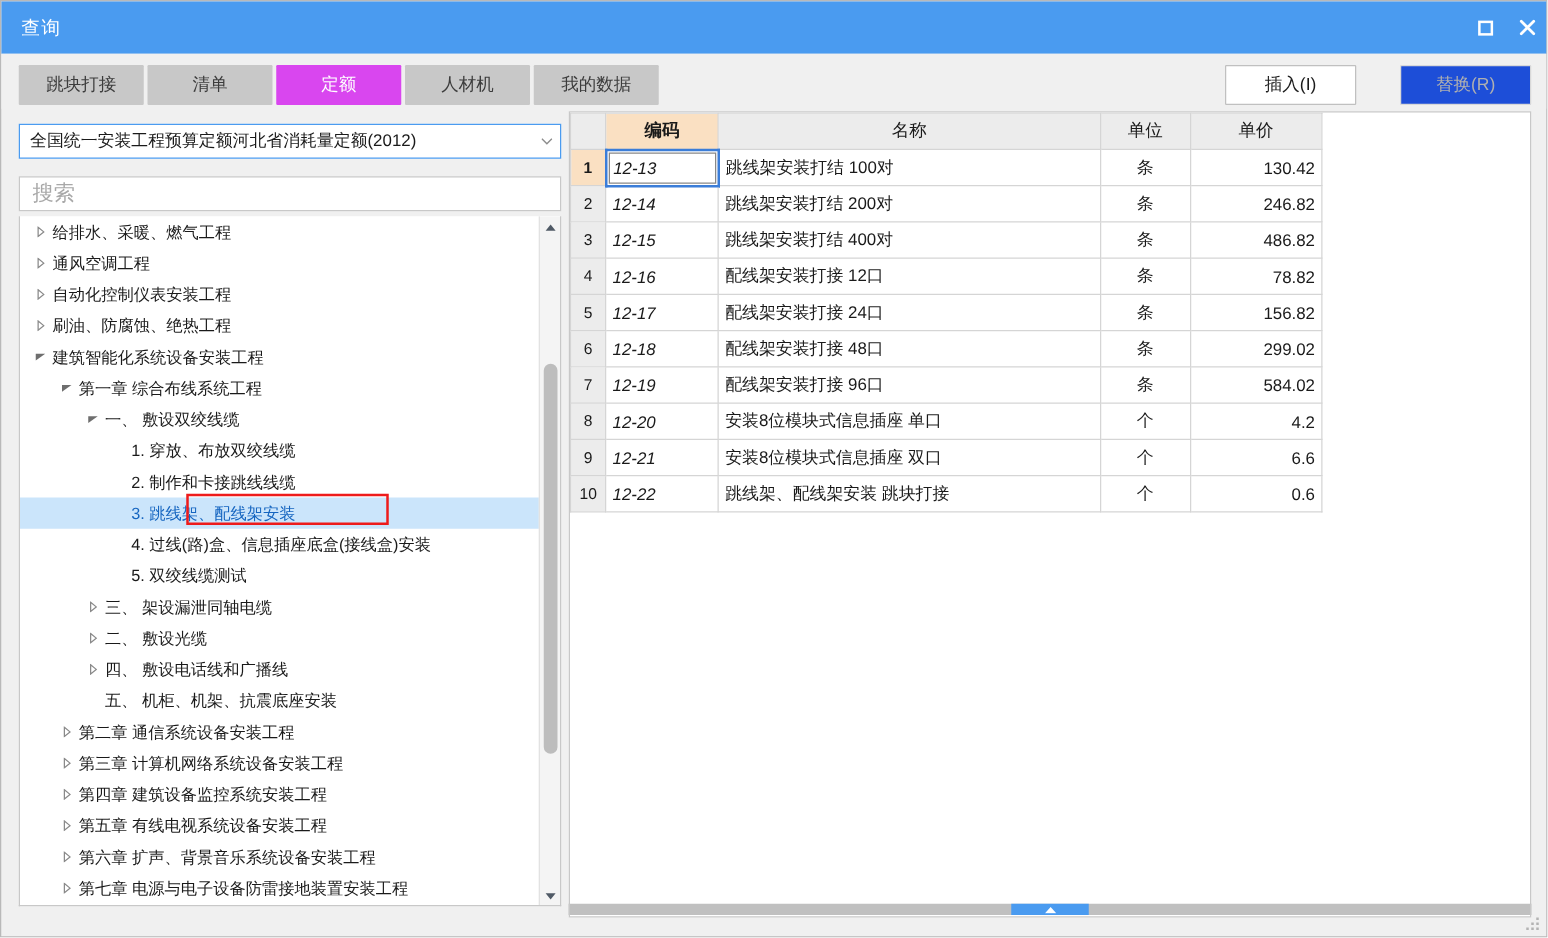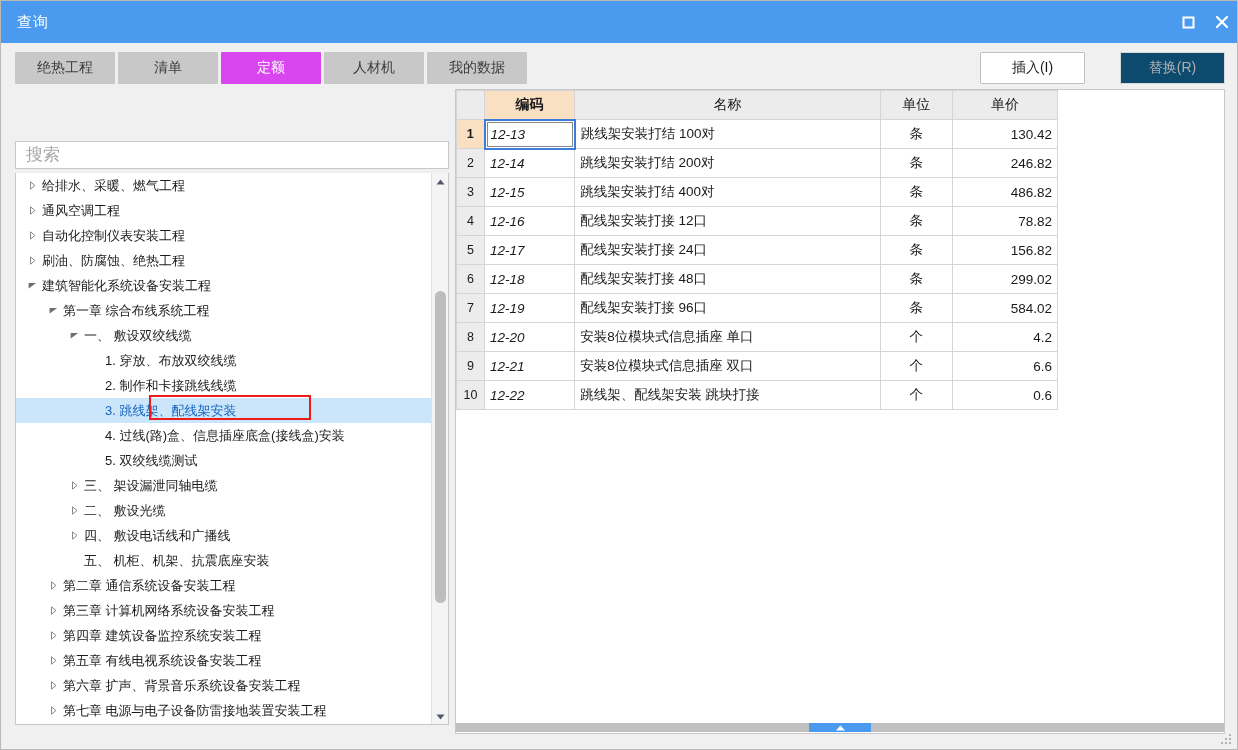--- a/index.html
+++ b/index.html
@@ -80,21 +80,21 @@
     display: flex; align-items: center; justify-content: center;
     font-size: 14px;
     border: 1px solid #c0c0c0;
     background: #ffffff;
     color: #1b1b1b;
     margin-left: 9px;
     cursor: pointer;
     border-radius: 1px;
   }
   .topbtn.disabled {
-    background: #0c4a6e;
+    background: #1d4ed8;
     color: #b0b0b0;
     border-color: #d8d8d8;
     cursor: default;
   }
 
   
   .leftpanel {
     position: absolute; left: 14px; top: 88px;
     width: 434px; height: 645px;
   }
@@ -292,21 +292,21 @@
         <svg width="14" height="14" viewBox="0 0 14 14" aria-hidden="true">
           <path d="M2 2 L12 12 M12 2 L2 12" stroke="#ffffff" stroke-width="2.2" stroke-linecap="round"></path>
         </svg>
       </div>
     </div>
   </div>
 
   <div class="tabrow">
     <div class="tabs">
       <div class="tab">
-          <span>绝热工程</span>
+          <span>跳块打接</span>
         </div>
       <div class="tab">
           <span>清单</span>
         </div>
       <div class="tab active">
           <span>定额</span>
         </div>
       <div class="tab">
           <span>人材机</span>
         </div>
@@ -319,20 +319,28 @@
           <span>插入(I)</span>
         </div>
       <div class="topbtn disabled">
           <span>替换(R)</span>
         </div>
     </div>
   </div>
 
   <div class="leftpanel">
 
+    <div class="combo">
+      <span class="combo-text">全国统一安装工程预算定额河北省消耗量定额(2012)</span>
+      <span class="combo-arrow">
+        <svg width="9" height="6" viewBox="0 0 9 6" aria-hidden="true">
+          <path d="M0.5 1 L4.5 5 L8.5 1" fill="none" stroke="#8c8c8c" stroke-width="1.1"></path>
+        </svg>
+      </span>
+    </div>
 
     <div class="searchbox">
       <input type="text" placeholder="搜索" style="">
     </div>
 
     <div class="treewrap">
       <div class="tree" id="tree">
           <div class="tnode">
             <span class="arrow" style="margin-left: 8px;">
               <svg width="7" height="9" viewBox="0 0 7 9" aria-hidden="true">

